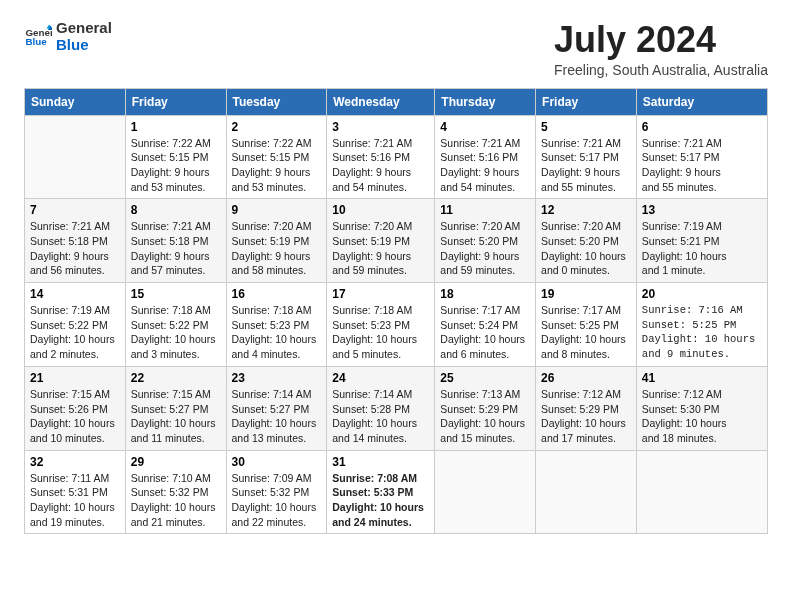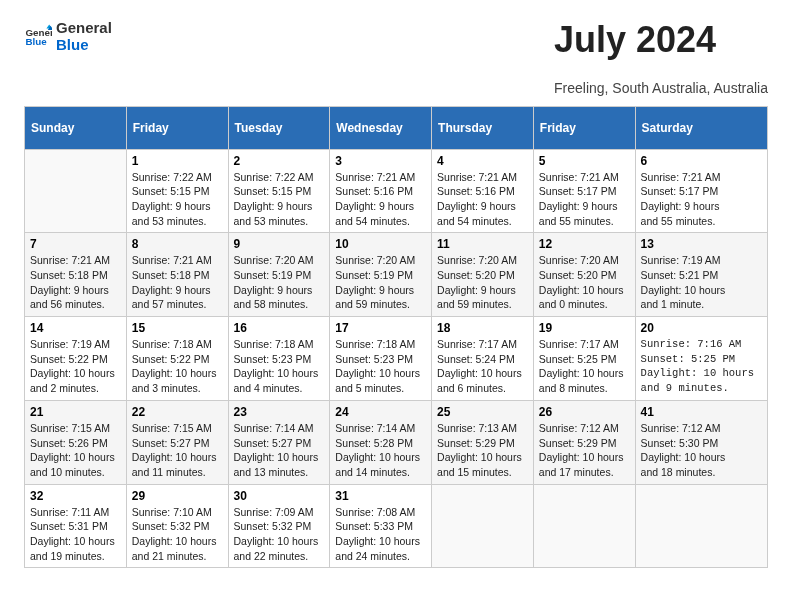--- a/index.html
+++ b/index.html
@@ -29,32 +29,32 @@
     }
     .main-title {
       font-size: 36px;
       font-weight: bold;
       color: #222;
       line-height: 1.1;
     }
     .subtitle {
       font-size: 14px;
       color: #444;
-      margin-top: 20px;
+      margin-top: 2px;
     }
     table {
       width: 100%;
       border-collapse: collapse;
       font-size: 11px;
     }
     thead tr th {
       background-color: #2a6db5;
       color: #fff;
       text-align: left;
-      padding: 14px 6px;
+      padding: 6px 6px;
       font-size: 12px;
       font-weight: bold;
       border: 1px solid #ccc;
     }
     tbody tr td {
       border: 1px solid #ccc;
       vertical-align: top;
       padding: 4px 5px;
       min-height: 70px;
       background: #fff;
@@ -326,21 +326,21 @@
         </td>
         <td>
           <div class="day-number">30</div>
           <div class="day-info" style="white-space: pre-line;">Sunrise: 7:09 AM
 Sunset: 5:32 PM
 Daylight: 10 hours
 and 22 minutes.</div>
         </td>
         <td>
           <div class="day-number">31</div>
-          <div class="day-info" style="white-space: pre-line;">Sunrise: 7:08 AM
+          <div class="day-info" style="white-space: pre-line; font-weight: bold;">Sunrise: 7:08 AM
 Sunset: 5:33 PM
 Daylight: 10 hours
 and 24 minutes.</div>
         </td>
         <td class="empty-cell"></td>
         <td class="empty-cell"></td>
         <td class="empty-cell"></td>
       </tr>
     </tbody>
 </table>

